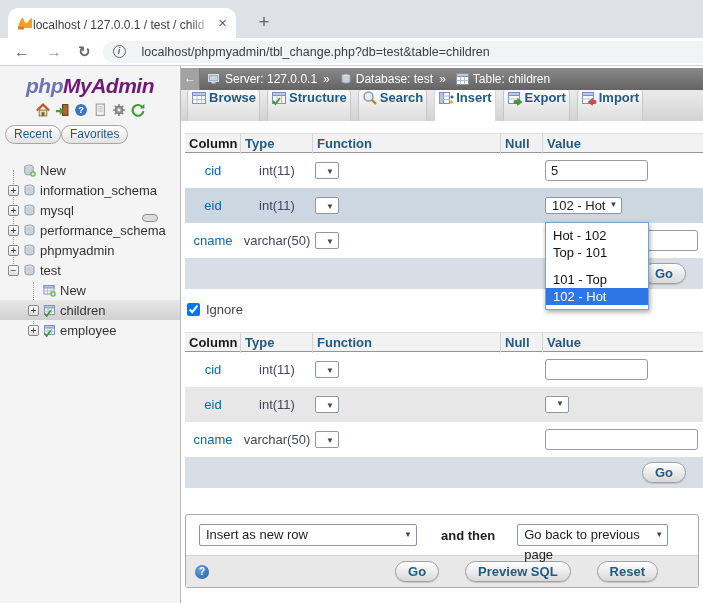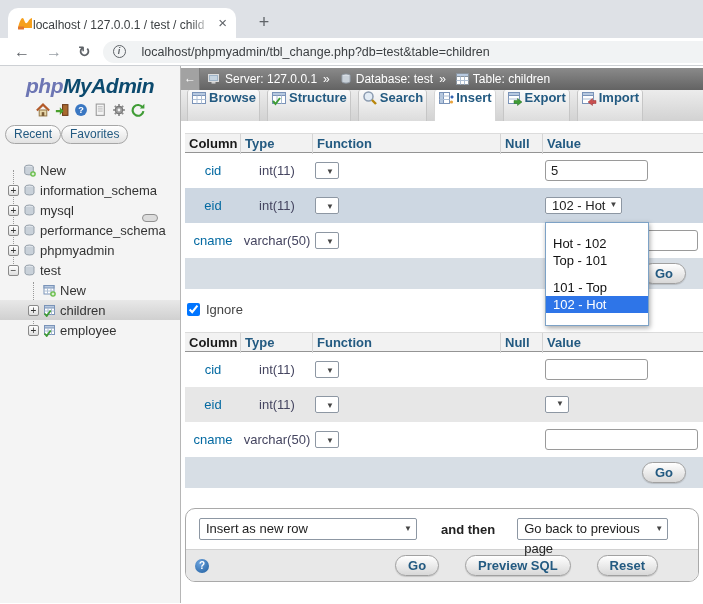--- a/index.html
+++ b/index.html
@@ -29,21 +29,21 @@
   .url-text { font-size:12.5px; color:#3c4043; margin-left:16px; white-space:nowrap; }
 
   
   .content { display:flex; height:537px; }
   .sidebar { width:181px; background:#f4f4f4; border-right:1px solid #b6b6b6; padding-top:8px; position:relative; }
   .main { flex:1; background:#fff; position:relative; }
 
   
   .pma-logo { text-align:center; font-size:21px; font-weight:bold; font-style:italic; letter-spacing:-0.5px; }
   .logo-php { color:#6d76b4; }
-  .logo-ma  { color:#0c4a6e; }
+  .logo-ma  { color:#701a75; }
   .side-icons { display:flex; justify-content:center; gap:5px; margin-top:5px; height:14px; align-items:center; }
   .side-icons svg { display:block; }
   .side-btns { display:flex; gap:0; margin:8px 0 0 5px; }
   .side-btn { font-size:12px; color:#235a81; padding:1px 8px 2px; border:1px solid #a6a6a6; border-radius:10px;
           background:linear-gradient(#ffffff,#e2e2e2); }
   .collapse-pill { position:absolute; right:22px; top:148px; width:16px; height:8px; border:1px solid #909090;
           border-radius:4px; background:#dcdcdc; }
   .tree { margin-top:16px; position:relative; font-size:13px; color:#333; }
   .tree::before { content:""; position:absolute; left:13px; top:10px; height:100px; border-left:1px dotted #9a9a9a; }
   .tree::after  { content:""; position:absolute; left:33px; top:122px; height:48px; border-left:1px dotted #9a9a9a; }
@@ -99,28 +99,28 @@
   .ffoot { height:31px; background:#d7dee5; display:flex; justify-content:flex-end; align-items:center;
         padding-right:17px; }
   .btn-pill { font-weight:bold; color:#235a81; font-size:13px; background:linear-gradient(#ffffff,#d8d8d8);
         border:1px solid #a0a0a0; border-radius:11px; padding:2px 12px; font-family:inherit;
         box-shadow:0 1px 1px rgba(0,0,0,.15); }
   .ignore-row { margin:13px 0 15px 6px; display:flex; align-items:center; font-size:13px; color:#444; }
   .ignore-row input { margin-right:6px; }
 
   
   .dd-popup { position:absolute; left:545px; top:222px; width:104px; background:#fff;
-        border:1px solid #7da2c6; box-shadow:1px 2px 5px rgba(0,0,0,.35); z-index:50; padding:12px 0;
+        border:1px solid #7da2c6; box-shadow:1px 2px 5px rgba(0,0,0,.35); z-index:50; padding:4px 0;
         font-size:13px; color:#111; }
   .opt { height:17px; line-height:17px; padding-left:7px; white-space:nowrap; }
   .opt-blank { height:10px; }
   .opt-sel { background:#2e75e8; color:#fff; }
 
   
-  .actions-box { margin:20px 4px 0 4px; width:514px; border:1px solid #a9a9a9; border-radius:10px;
+  .actions-box { margin:26px 4px 0 4px; width:514px; border:1px solid #a9a9a9; border-radius:3px;
         background:#fff; overflow:hidden; }
   .actions-row { display:flex; align-items:center; padding:9px 0 9px 13px; }
   .sel-insertmode { width:218px; height:22px; line-height:20px; margin:0; }
   .andthen { font-weight:bold; font-size:13px; color:#222; margin:0 22px 0 24px; }
   .sel-after { width:151px; height:22px; line-height:20px; margin:0; }
   .actions-foot { height:32px; background:#e8e8e8; border-top:1px solid #d2d2d2; display:flex;
         align-items:center; padding:0 40px 0 9px; }
   .help-badge { width:14px; height:14px; border-radius:50%; background:radial-gradient(circle at 35% 30%, #6aa2dd, #1f5d9e);
         color:#fff; font-size:10px; font-weight:bold; text-align:center; line-height:14px; }
   .foot-spacer { flex:1; }

